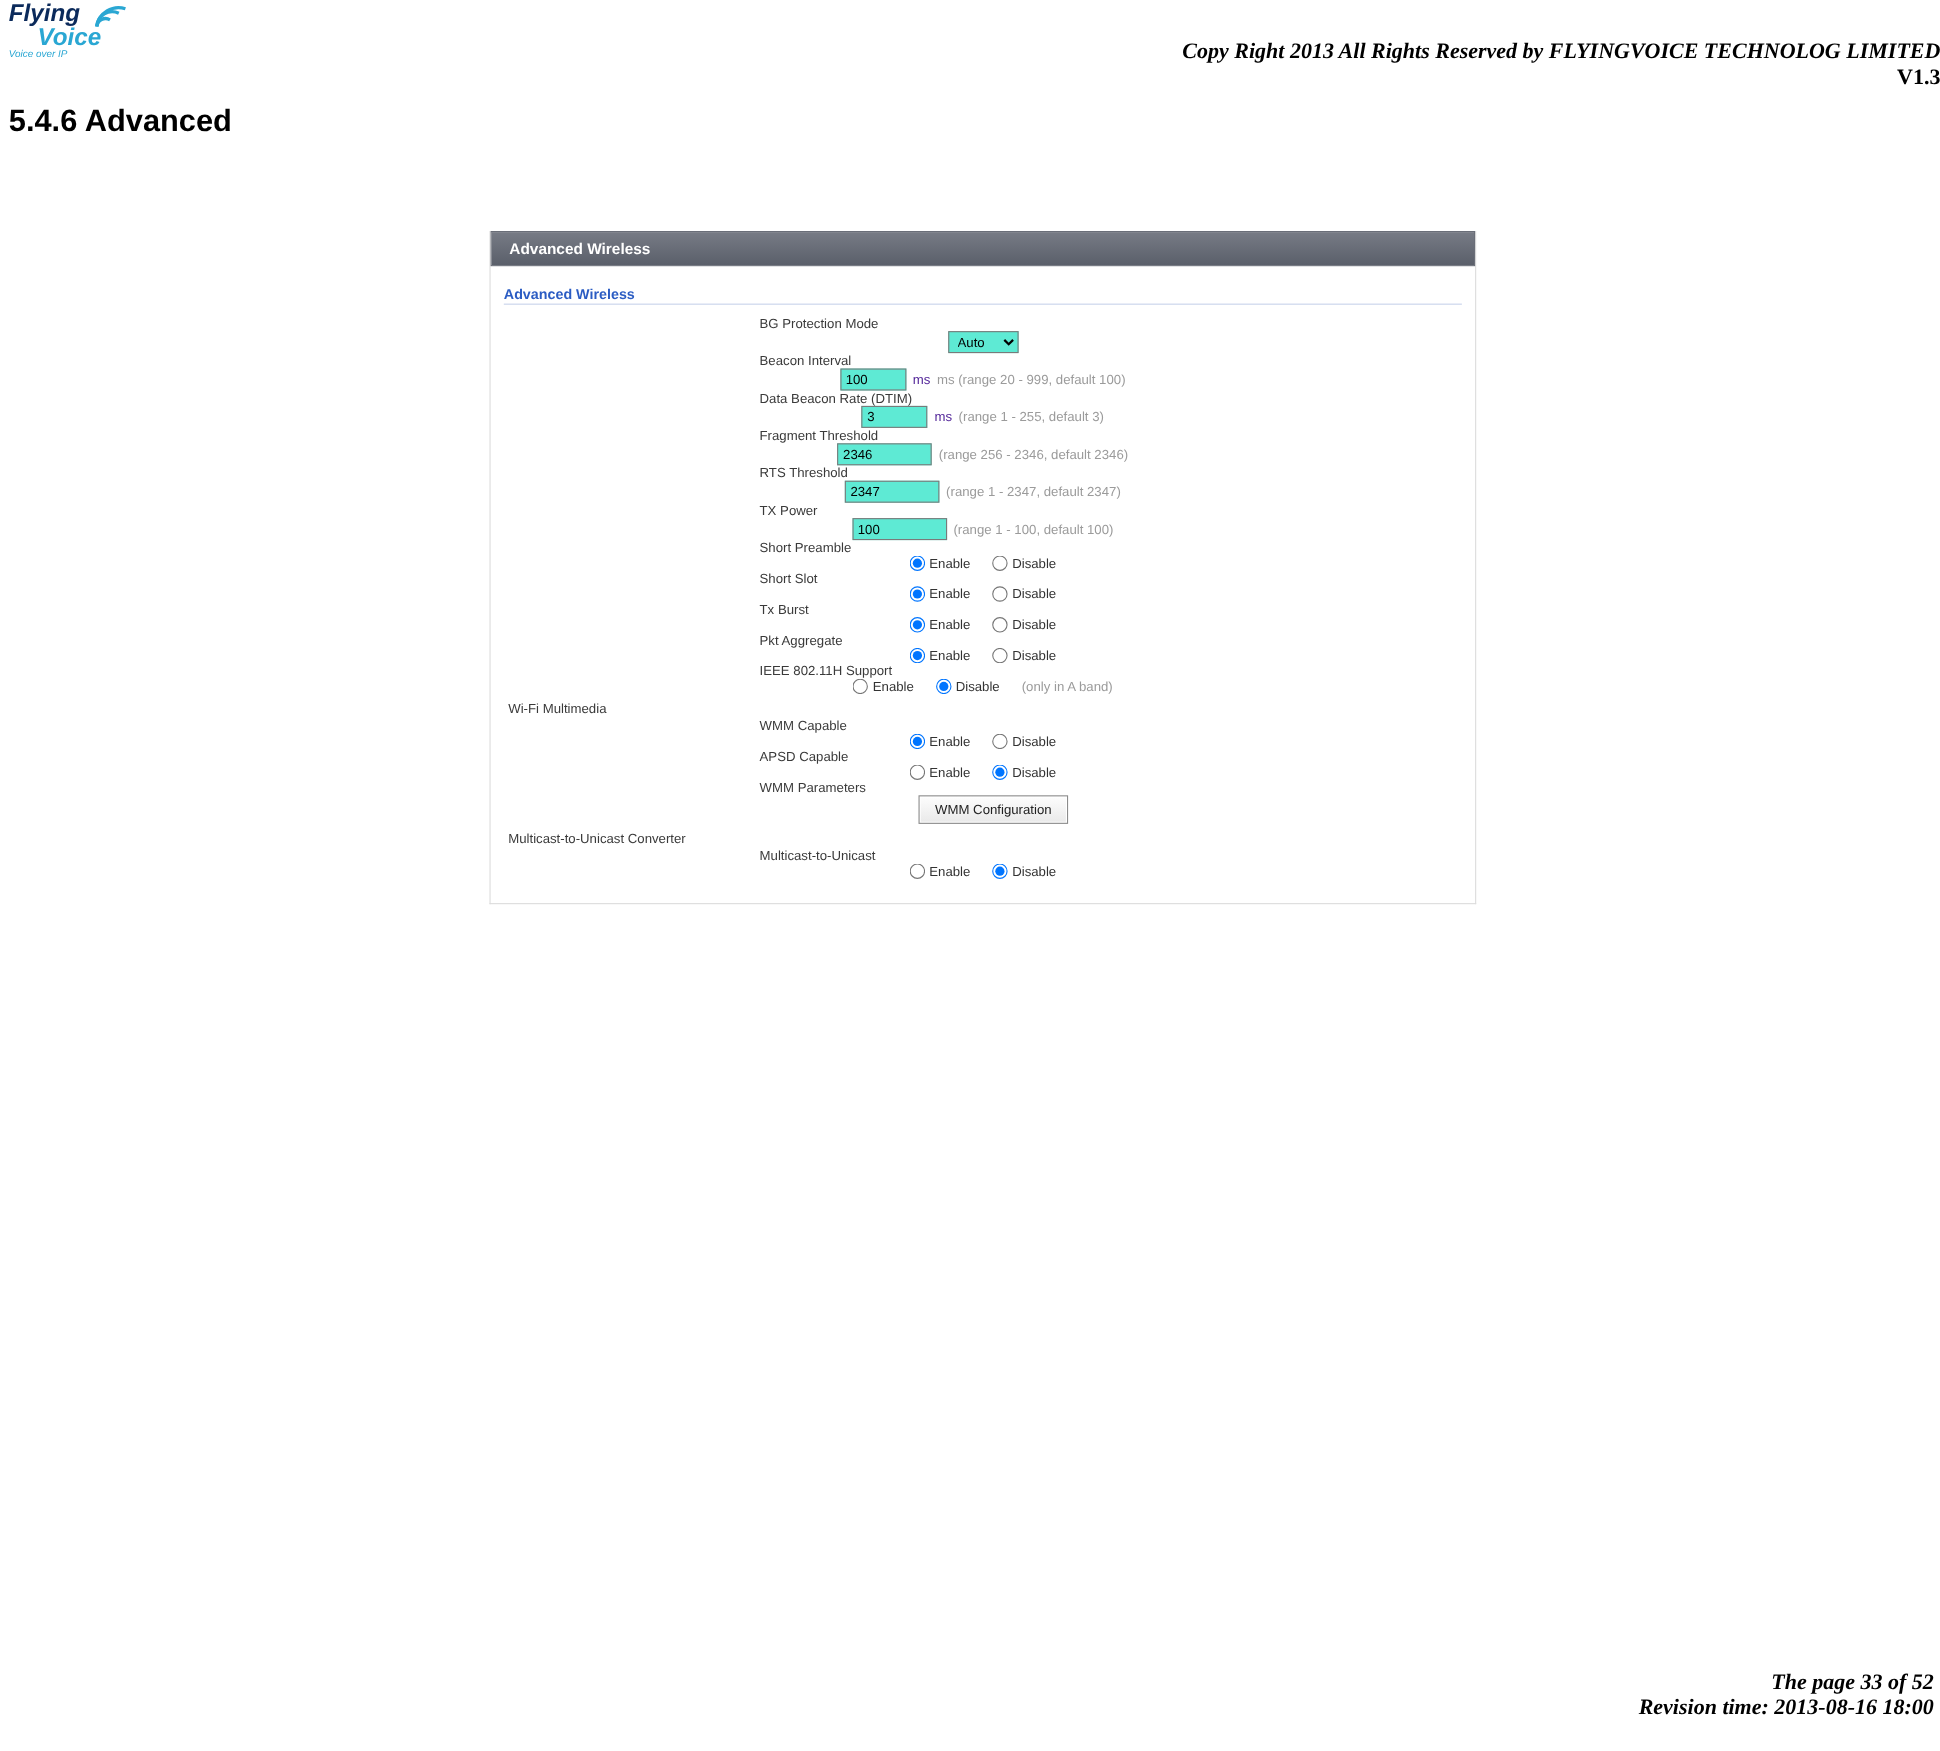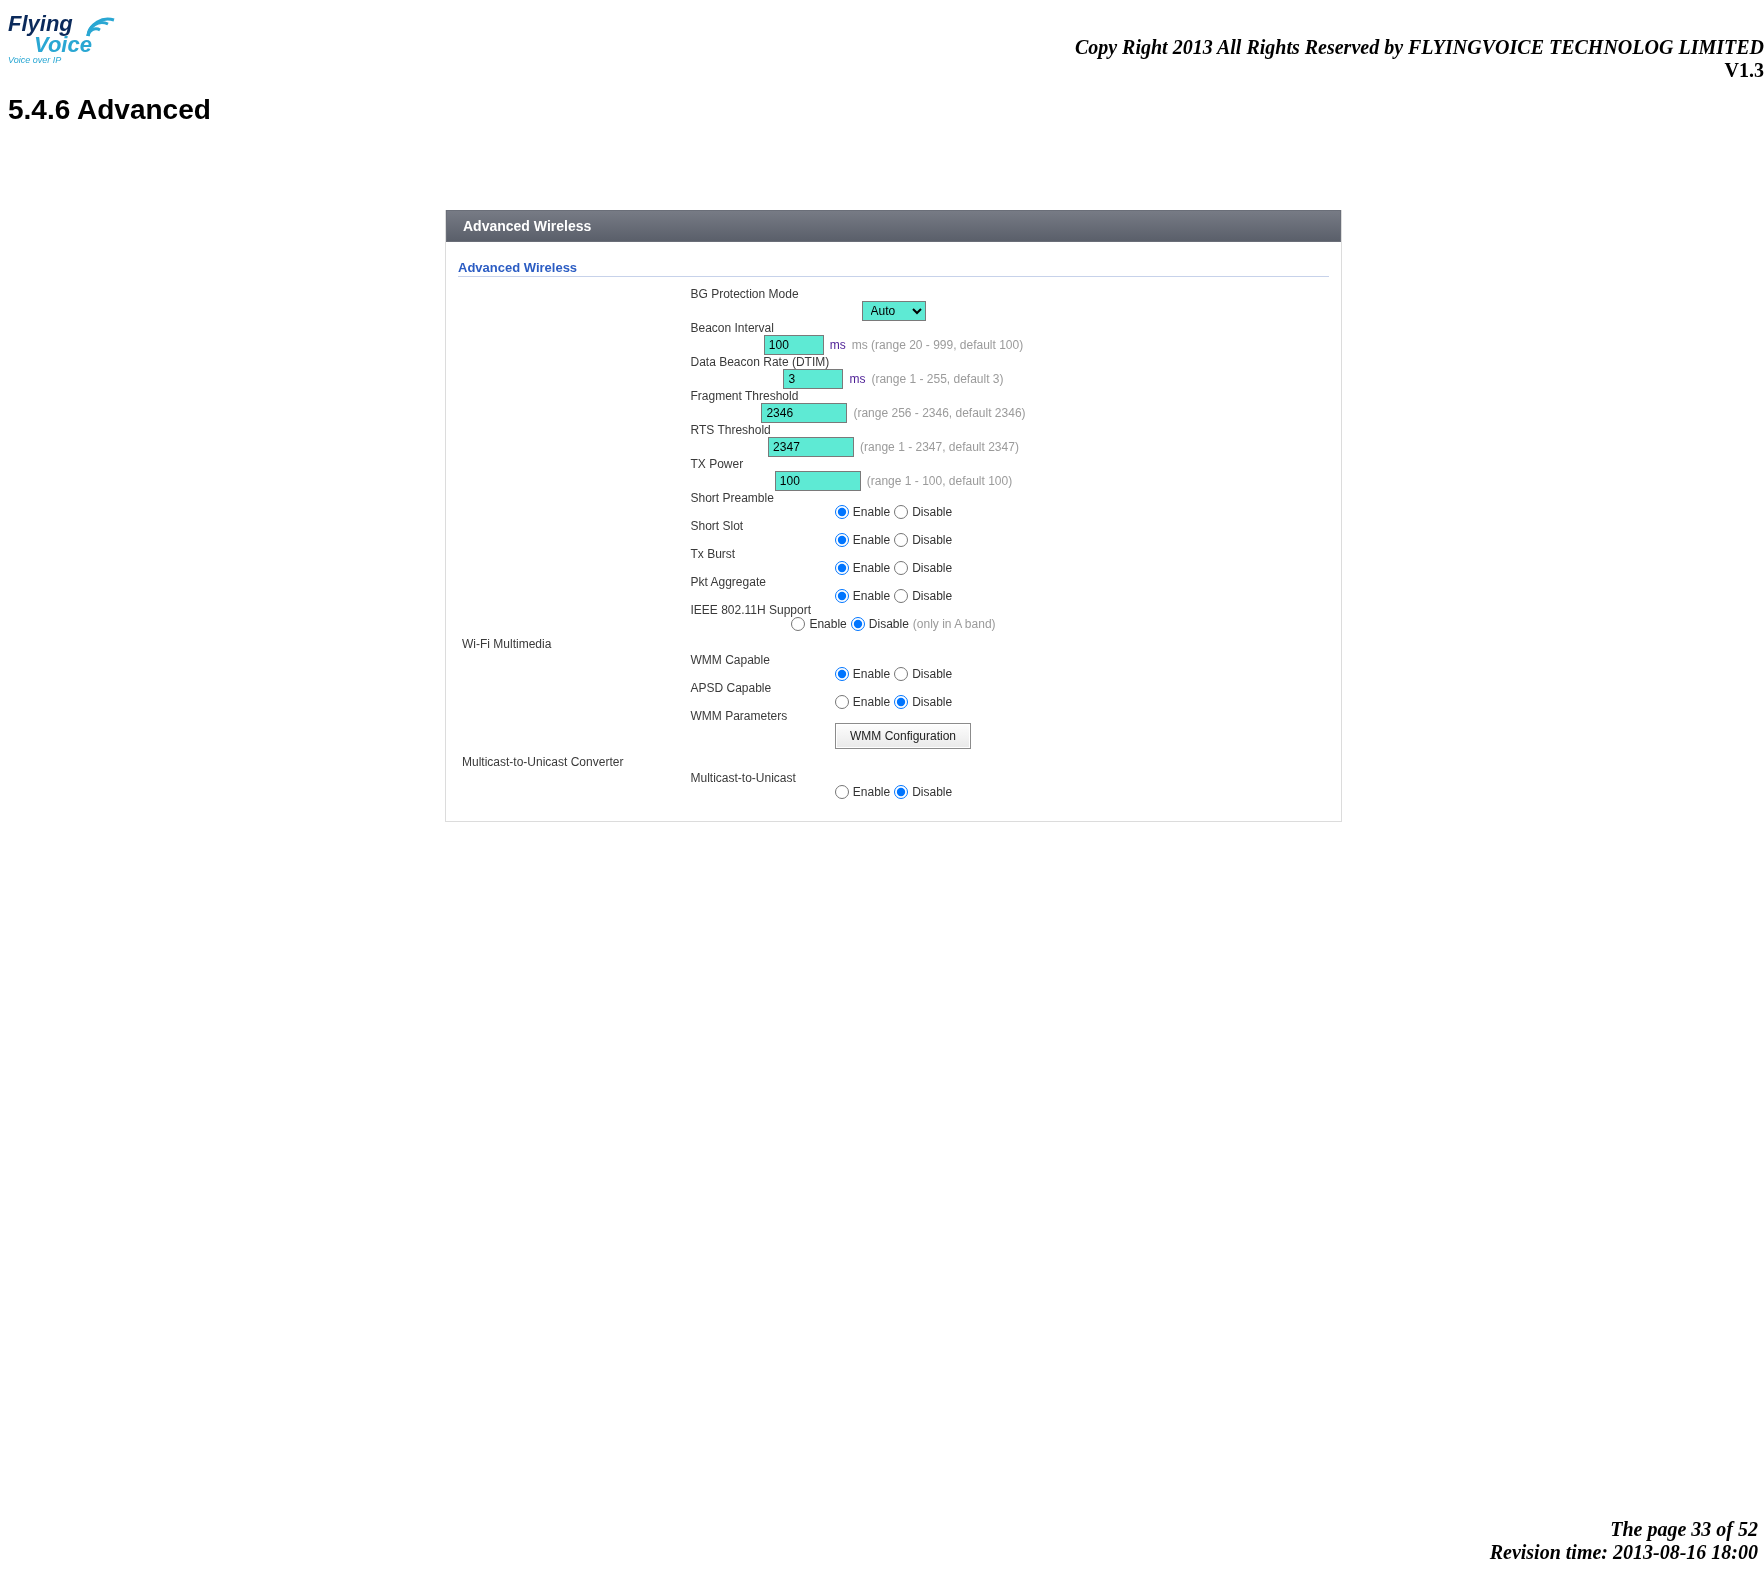--- a/index.html
+++ b/index.html
@@ -13,21 +13,21 @@
     position: relative;
   }
   .page {
     width: 1764px;
     height: 1592px;
     position: relative;
   }
   
   .logo {
     position: absolute;
-    top: 14px;
+    top: 2px;
     left: 8px;
     width: 110px;
     height: 62px;
   }
   .logo-text-flying {
     font-family: Arial, Helvetica, sans-serif;
     font-weight: 700;
     font-style: italic;
     font-size: 22px;
     color: #0b2a5b;
@@ -144,21 +144,21 @@
     padding: 0 4px;
   }
   select { width: 64px; }
   input.w60 { width: 60px; }
   input.w86 { width: 86px; }
   .hint { color: #9b9b9b; }
   .unit { color: #4c1d95; }
   .radio-group {
     display: flex;
     align-items: center;
-    gap: 4px;
+    gap: 20px;
   }
   .radio-pair {
     display: inline-flex;
     align-items: center;
     gap: 4px;
   }
   input[type="radio"] {
     width: 14px;
     height: 14px;
     margin: 0;

